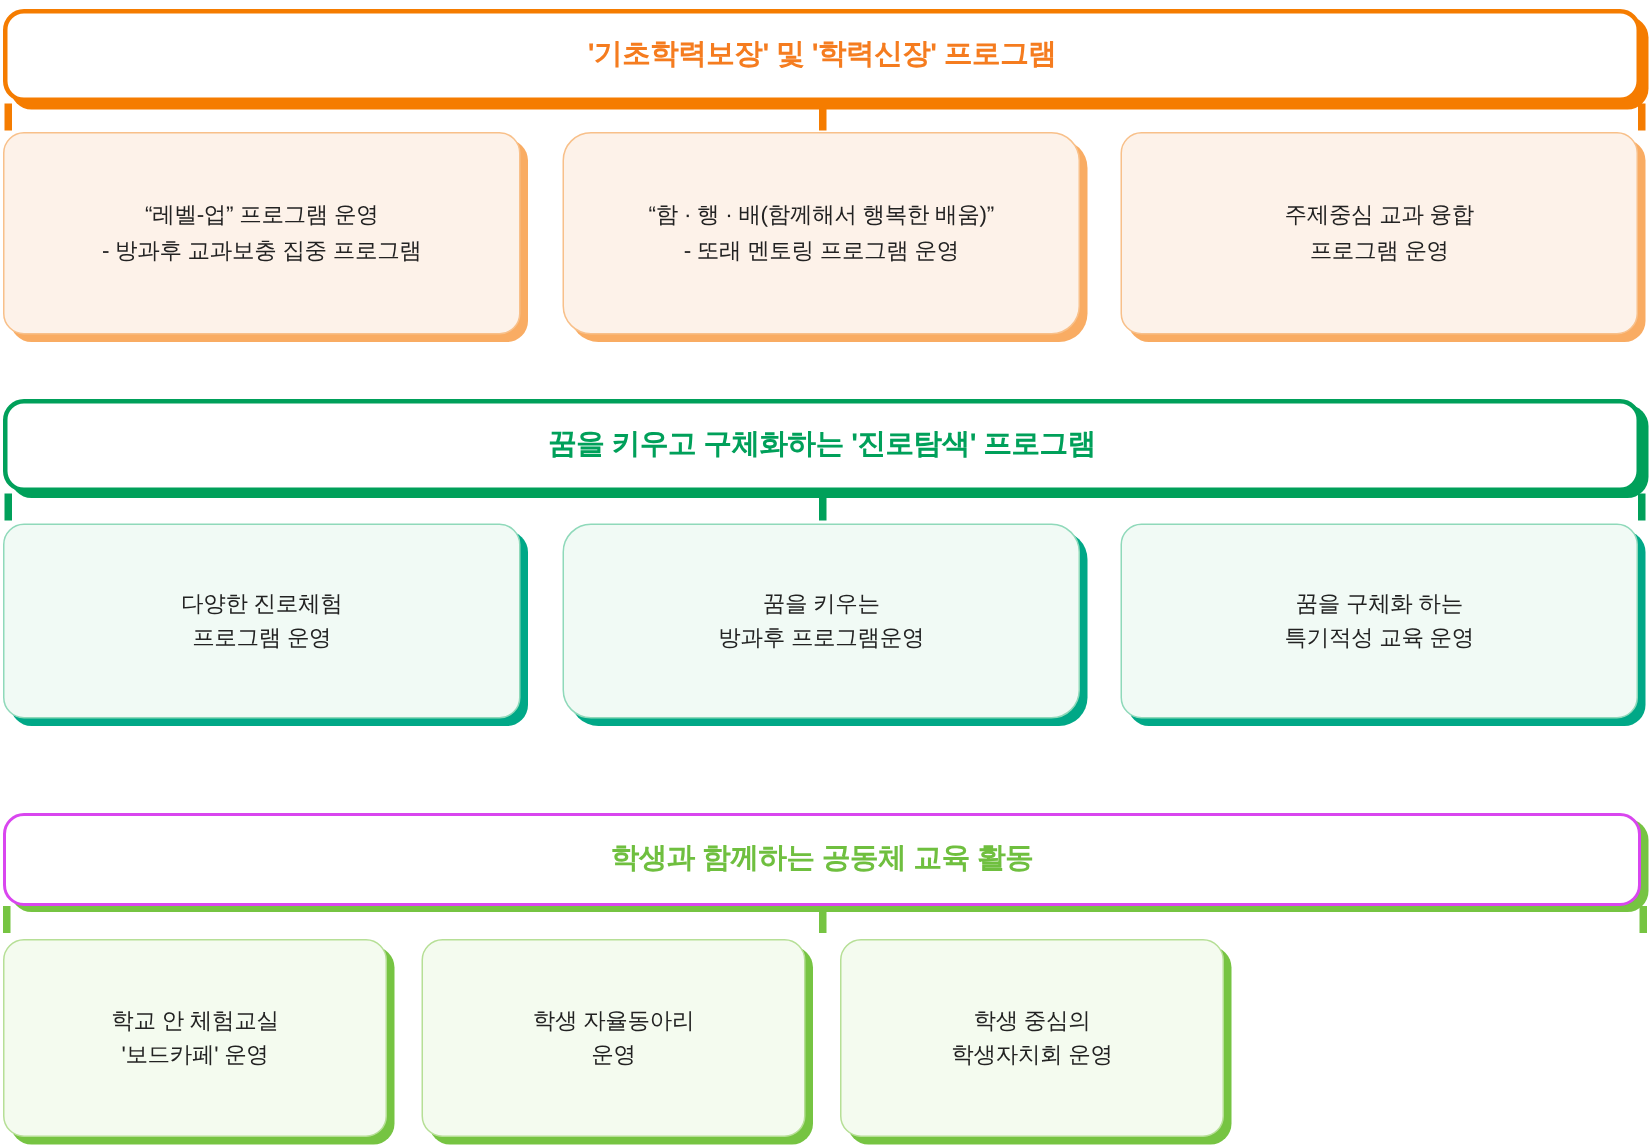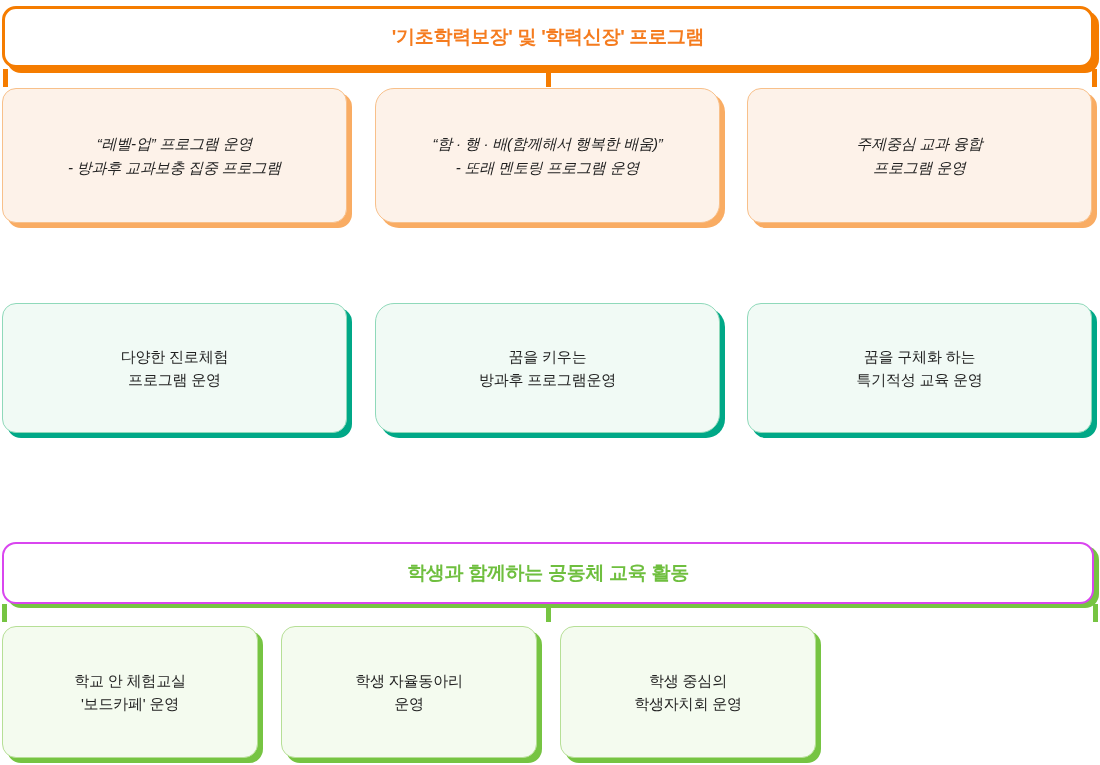--- a/index.html
+++ b/index.html
@@ -121,25 +121,25 @@
     width: 5px;
     height: 18px;
   }
   .stub.orange { background: #F57C00; }
   .stub.teal   { background: #00A05A; }
   .stub.lime   { background: #76C442; }
 
   
   
   #section-1 { top: 6px; }
-  #section-1 .cards { margin-top: 20px; height: 135px; font-style: italic; }
+  #section-1 .cards { margin-top: 20px; height: 135px; }
 
   
   #section-2 { top: 266px; }
-  #section-2 .cards { margin-top: 37px; height: 130px; }
+  #section-2 .cards { margin-top: 21px; height: 130px; }
 
   
   #section-3 { top: 542px; }
   #section-3 .cards { margin-top: 22px; height: 132px; }
 
   
   .cards.three .card { width: 345px; height: 100%; }
   .cards.three .card:nth-child(1) { margin-left: 2px; margin-right: 28px; }
   .cards.three .card:nth-child(2) { margin-right: 27px; border-radius: 19px; }
 
@@ -171,20 +171,26 @@
 - 또래 멘토링 프로그램 운영</span>
       </div>
       <div class="card peach">
         <span>주제중심 교과 융합
 프로그램 운영</span>
       </div>
     </div>
   </div>
 
   <div class="section" id="section-2">
+    <div class="band teal">
+      <span class="band-title">꿈을 키우고 구체화하는 '진로탐색' 프로그램</span>
+      <span class="stub teal" style="left:-2px; bottom:-22px;"></span>
+      <span class="stub teal" style="right:-6px; bottom:-22px;"></span>
+      <span class="stub teal" style="left:50%; bottom:-22px; margin-left:-2px;"></span>
+    </div>
     <div class="cards three">
       <div class="card mint">
         <span>다양한 진로체험
 프로그램 운영</span>
       </div>
       <div class="card mint">
         <span>꿈을 키우는
 방과후 프로그램운영</span>
       </div>
       <div class="card mint">

